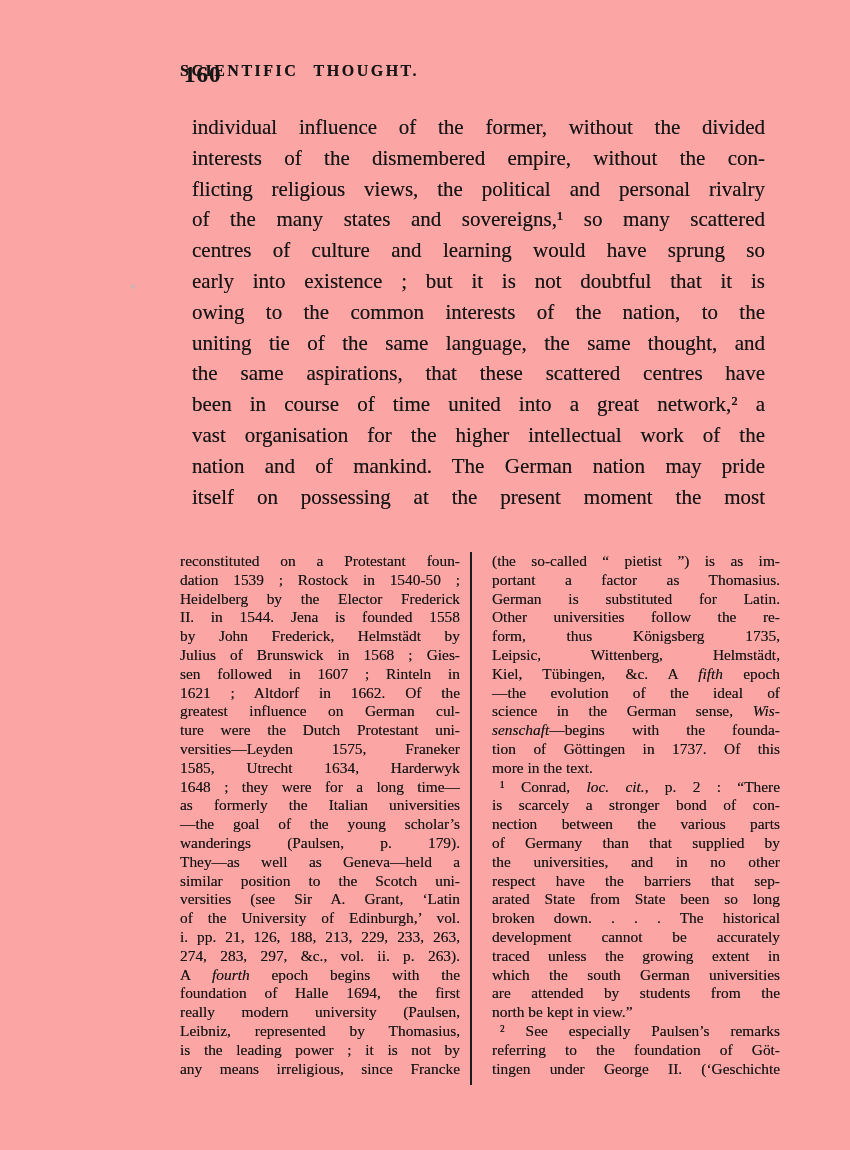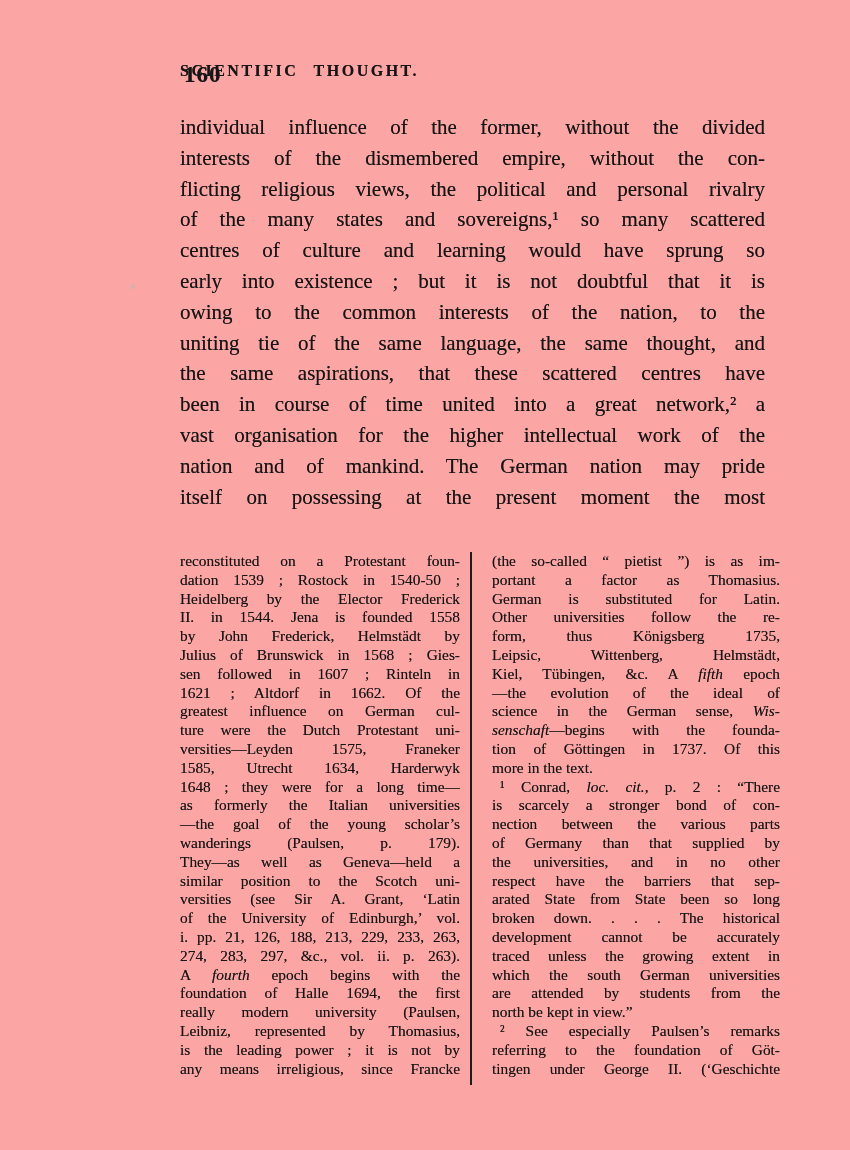--- a/index.html
+++ b/index.html
@@ -31,20 +31,21 @@
   }
   .body-text {
     position: absolute;
     top: 112px; left: 180px; width: 585px;
     font-size: 21px;
   }
   .body-text .line {
     line-height: 30.8px;
     text-align: justify;
     text-align-last: justify;
+    margin-left: 12px;
   }
   .footnotes {
     position: absolute;
     top: 552px; left: 180px; width: 600px;
     display: flex; align-items: flex-start;
   }
   .fn-col {
     font-size: 15.4px;
   }
   .fn-col .line {

